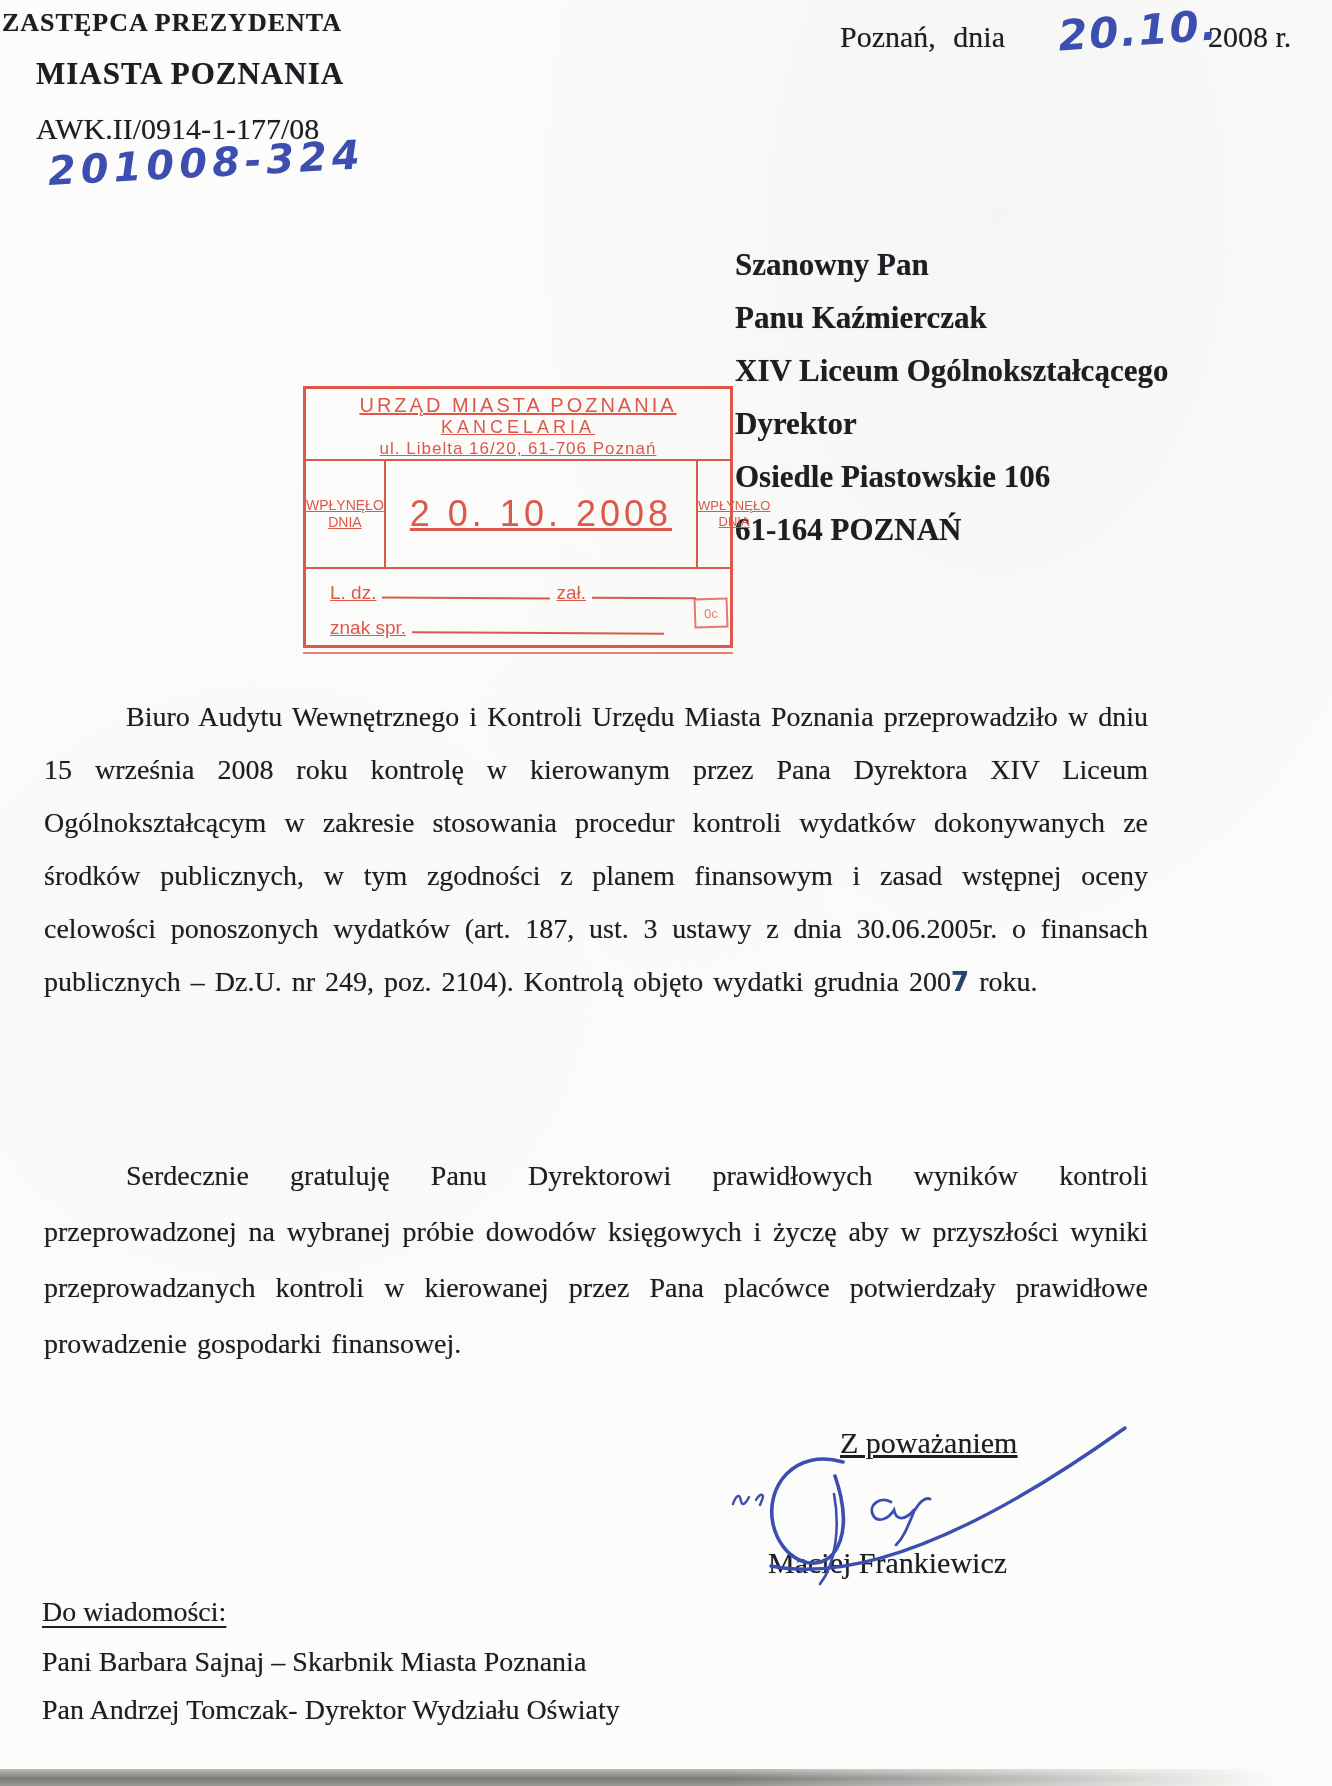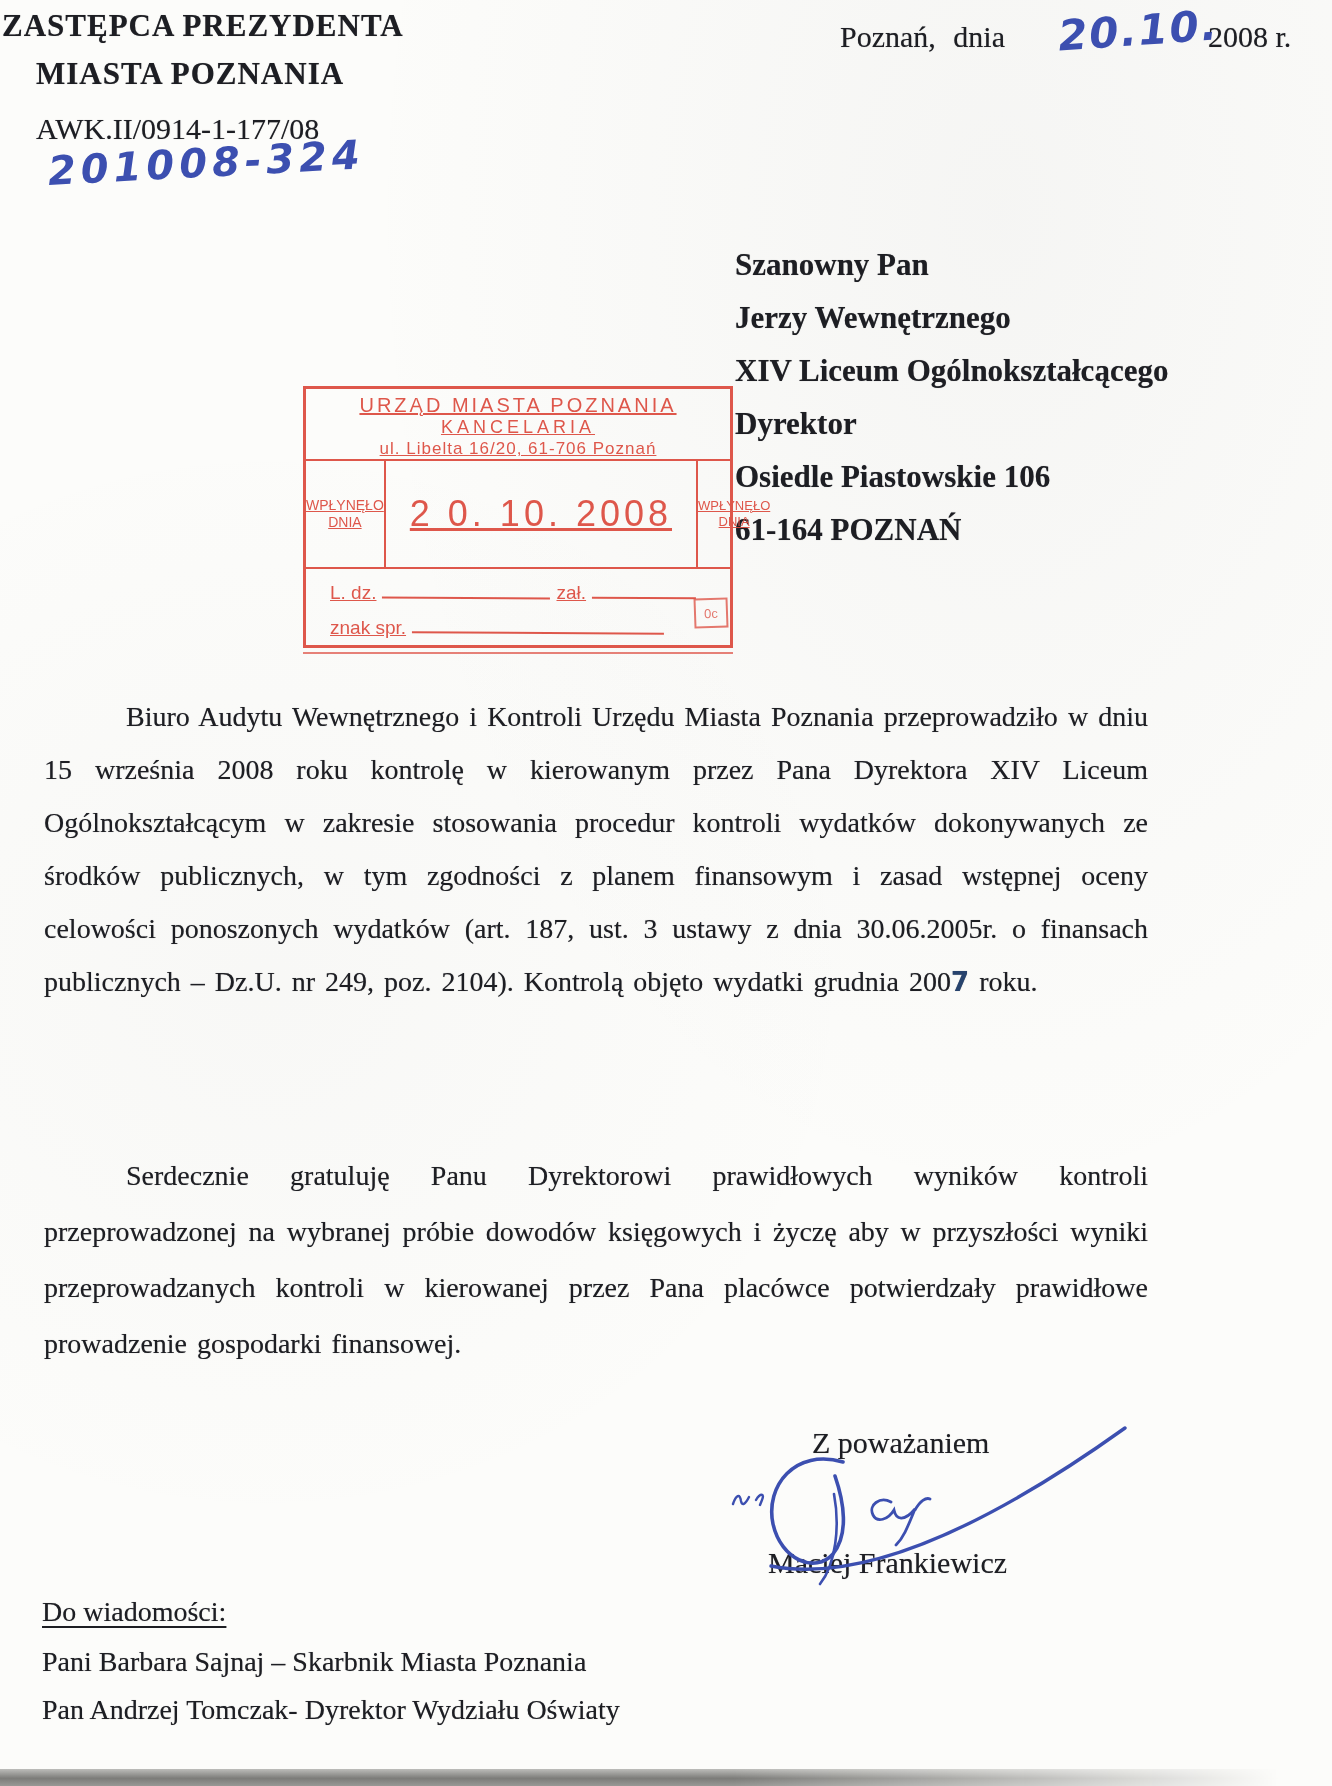--- a/index.html
+++ b/index.html
@@ -17,21 +17,21 @@
     background-image:
       radial-gradient(ellipse at 75% 12%, rgba(120,120,125,0.05), transparent 45%),
       radial-gradient(ellipse at 20% 55%, rgba(120,120,125,0.03), transparent 40%);
     overflow:hidden;
     font-family:"Liberation Serif", serif;
     color:var(--ink);
   }
   .soft{text-shadow:0 0 0.7px rgba(25,26,32,0.5);}
 
   
-  .sender-line1{position:absolute;left:2px;top:8px;font-size:31px;font-weight:bold;letter-spacing:1px;}
+  .sender-line1{position:absolute;left:2px;top:8px;font-size:26px;font-weight:bold;letter-spacing:1px;}
   .sender-line2{position:absolute;left:36px;top:56px;font-size:31px;font-weight:bold;letter-spacing:1px;}
   .reference{position:absolute;left:36px;top:112px;font-size:30px;}
   .hw{color:var(--blue);font-family:"DejaVu Sans",sans-serif;font-style:italic;font-weight:bold;}
   .hw-number{position:absolute;left:48px;top:148px;font-size:40px;letter-spacing:5px;transform:rotate(-3deg);transform-origin:left center;}
   .dateline-prefix{position:absolute;left:840px;top:20px;font-size:30px;word-spacing:10px;}
   .hw-date{position:absolute;left:1058px;top:6px;font-size:42px;letter-spacing:2px;transform:rotate(-4deg);}
   .dateline-year{position:absolute;left:1208px;top:20px;font-size:30px;}
 
   
   .recipient{position:absolute;left:735px;top:238px;font-size:31px;font-weight:bold;line-height:53px;white-space:nowrap;}
@@ -64,21 +64,21 @@
     position:absolute;left:44px;width:1104px;
     font-size:28px;text-align:justify;text-indent:82px;
     word-spacing:3px;
   }
   .p1{top:690px;line-height:53px;}
   .p2{top:1036px;line-height:53px;}
   .p3{top:1148px;line-height:56px;}
   .correction{color:#27436d;font-family:"DejaVu Sans",sans-serif;font-size:26px;font-weight:600;}
 
   
-  .valediction{position:absolute;left:812px;top:1426px;font-size:30px;}
+  .valediction{position:absolute;left:840px;top:1426px;font-size:30px;text-decoration:underline;}
   .signer-name{position:absolute;left:768px;top:1546px;font-size:30px;}
   .signature-svg{position:absolute;left:693px;top:1414px;pointer-events:none;}
 
   
   .cc-heading{position:absolute;left:42px;top:1596px;font-size:28px;text-decoration:underline;text-underline-offset:5px;text-decoration-thickness:2px;}
   .cc-item1{position:absolute;left:42px;top:1646px;font-size:28px;}
   .cc-item2{position:absolute;left:42px;top:1694px;font-size:28px;}
 
   
   .scan-edge{
@@ -97,21 +97,21 @@
   <div class="sender-line2 soft">MIASTA POZNANIA</div>
   <div class="reference soft">AWK.II/0914-1-177/08</div>
   <div class="hw hw-number">201008-324</div>
 
   <div class="dateline-prefix soft">Poznań, dnia</div>
   <div class="hw hw-date">20.10.</div>
   <div class="dateline-year soft">2008 r.</div>
 
   <div class="recipient soft">
     <div>Szanowny Pan</div>
-    <div>Jerzy Wewnętrznego</div>
+    <div>Panu Kaźmierczak</div>
     <div>XIV Liceum Ogólnokształcącego</div>
     <div>Dyrektor</div>
     <div>Osiedle Piastowskie 106</div>
     <div>61-164 POZNAŃ</div>
   </div>
 
   <div class="stamp">
     <div class="stamp-header">
       <div class="stamp-org1">URZĄD MIASTA POZNANIA</div>
       <div class="stamp-org2">KANCELARIA</div>

